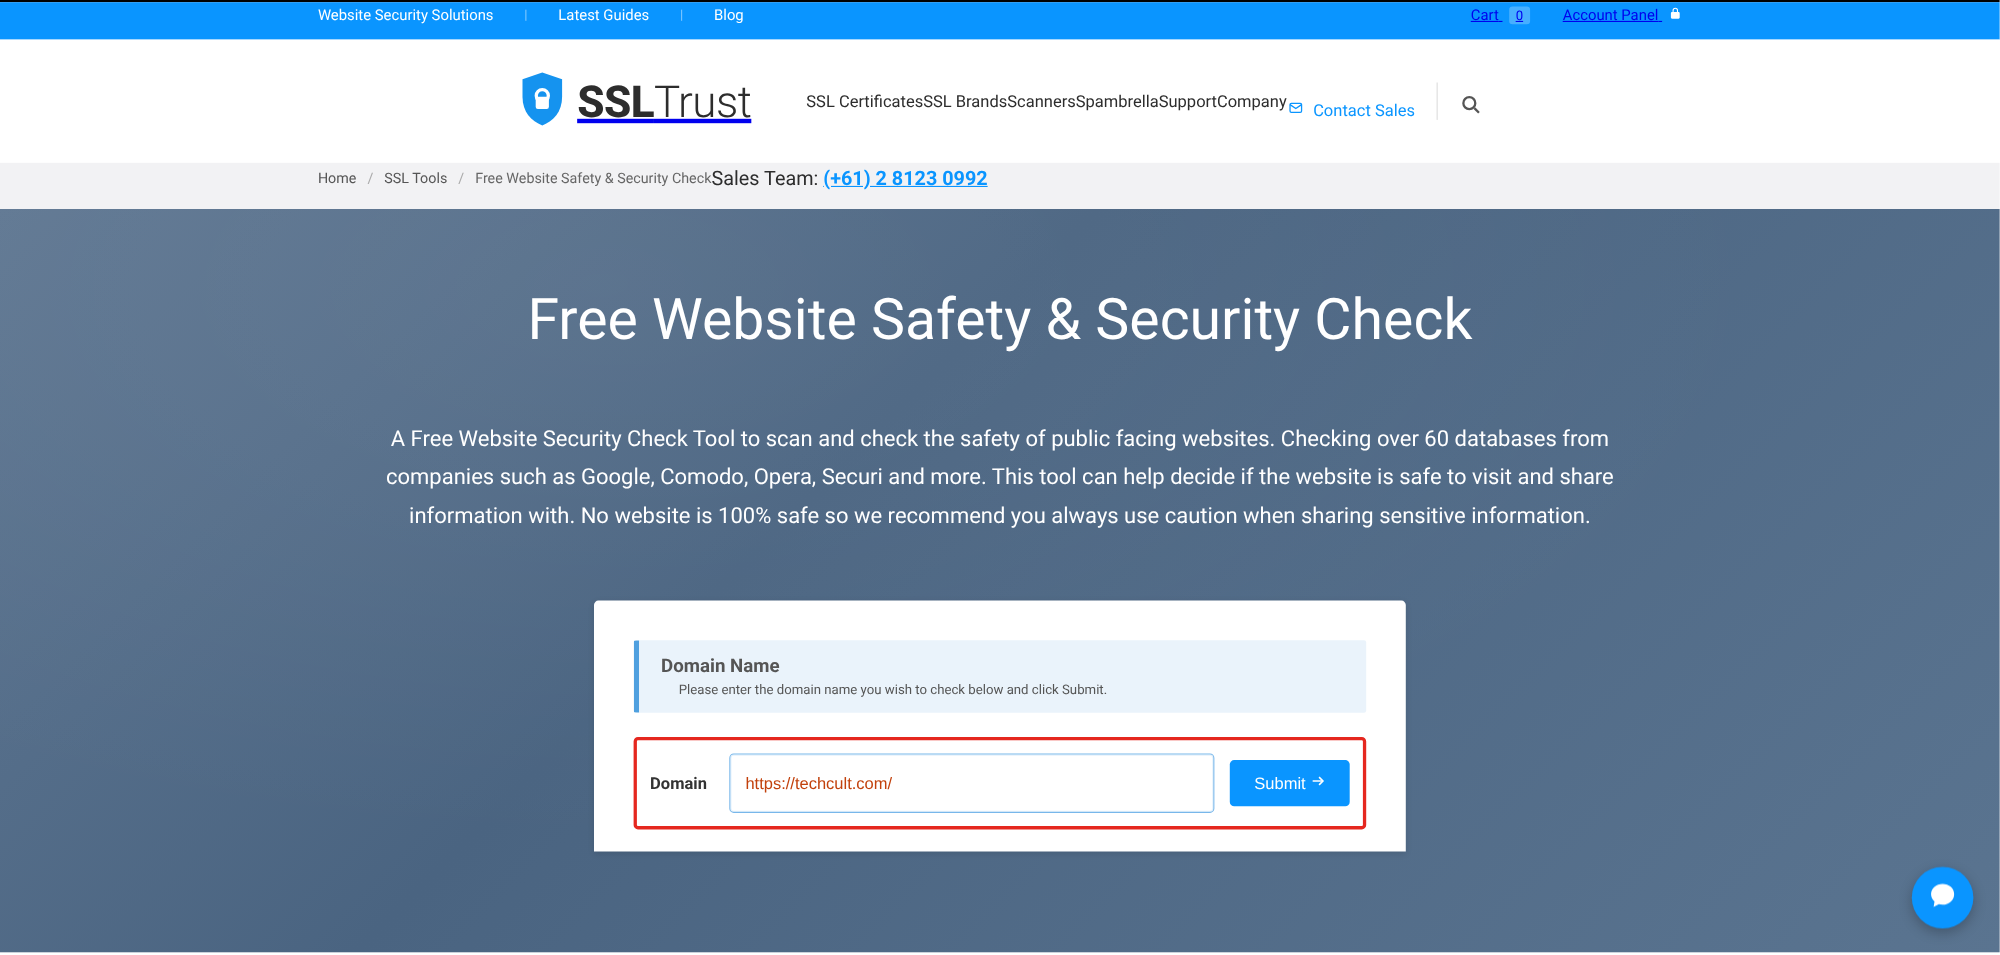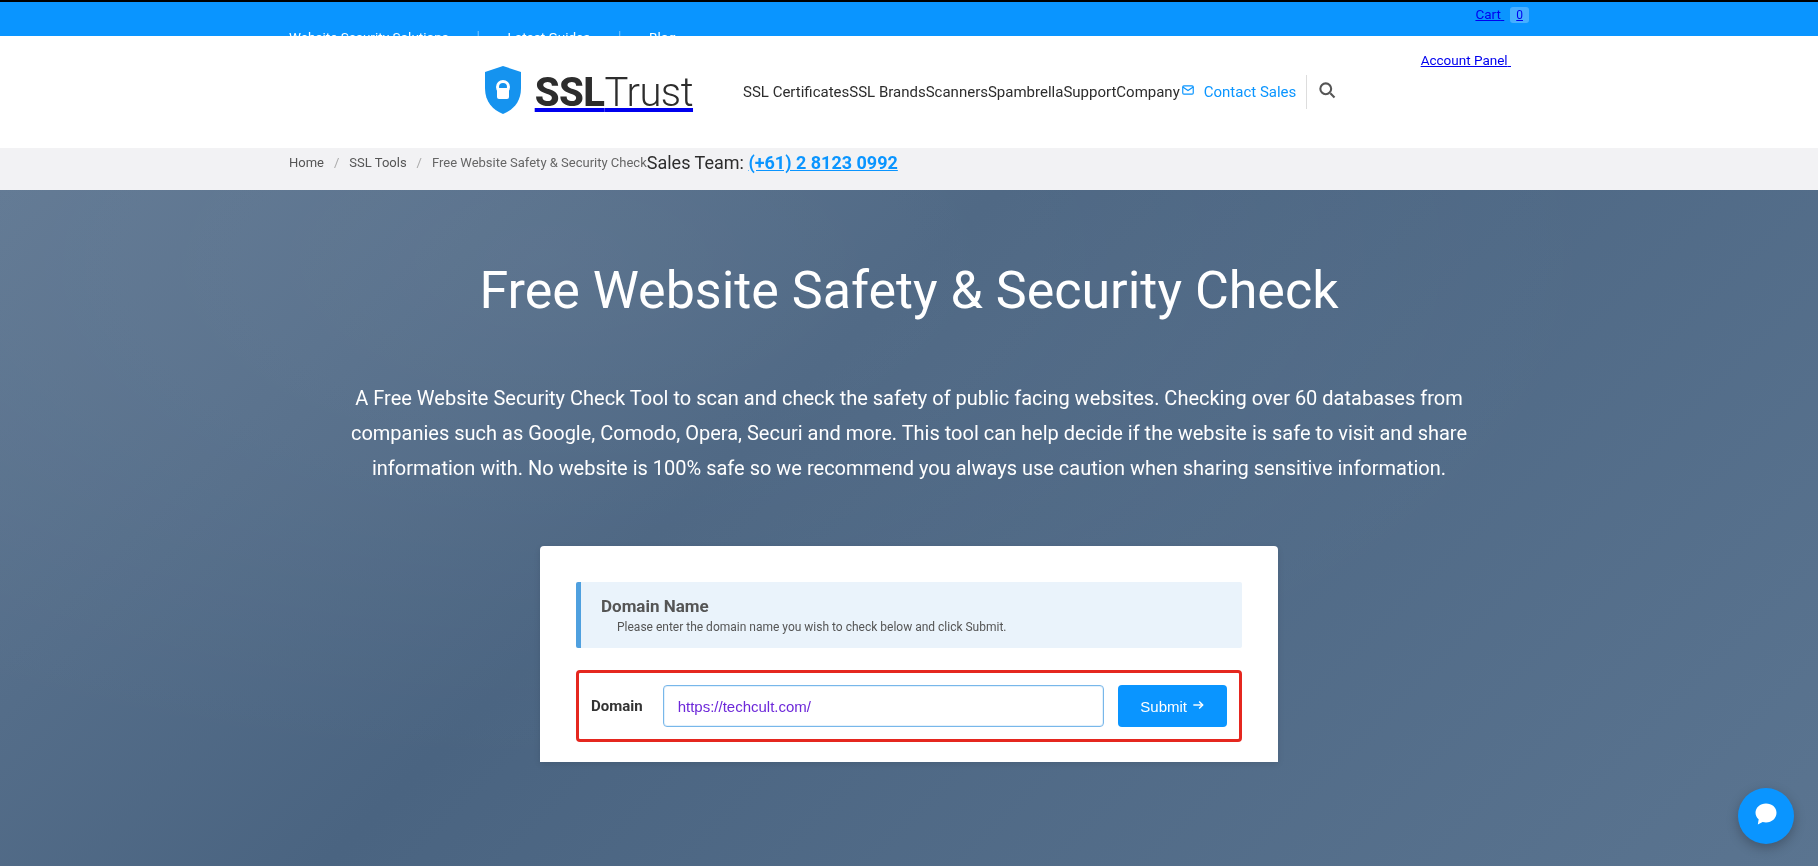--- a/index.html
+++ b/index.html
@@ -8,34 +8,34 @@
     
     .top-line { height: 2px; background: #000; }
 
     
     .topbar { background: #0a95ff; color: #fff; height: 34px; }
     .container { max-width: 1280px; margin: 0 auto; padding: 4px 20px; }
     .topbar .row { display: flex; align-items: center; justify-content: space-between; height: 100%; }
     .topbar ul { list-style: none; display: flex; gap: 28px; font-size: 13.5px; }
     .topbar ul li a { color: #fff; text-decoration: none; }
     .topbar .divider { color: rgba(255,255,255,0.5); font-size: 12px; }
-    .topbar .right { display: flex; align-items: flex-end; gap: 30px; font-size: 13.5px; flex-direction: column; }
+    .topbar .right { display: flex; align-items: flex-start; gap: 30px; font-size: 13.5px; }
     .cart-badge { background: rgba(255,255,255,0.25); border-radius: 3px; padding: 1px 6px; margin-left: 6px; font-size: 12px; }
     .lock-mini { display: inline-block; margin-left: 6px; }
 
     
     .mainheader { background: #fff; height: 112px; display: flex; align-items: center; }
     .mainheader .row { display: flex; align-items: center; width: 100%; }
     .logo { display: flex; align-items: center; gap: 10px; }
     .logo-text { font-size: 40px; color: #2d2d2d; letter-spacing: -0.5px; }
     .logo-text .bold { font-weight: 800; }
     .logo-text .thin { font-weight: 300; }
     .mainnav { display: flex; margin-left: 50px; font-size: 15px; color: #2d2d2d; }
     .mainnav a { color: #2d2d2d; text-decoration: none; font-weight: 400; }
-    .header-right { margin-left: auto; display: flex; align-items: center; gap: 10px; }
+    .header-right { margin-left: auto; display: flex; align-items: flex-end; gap: 20px; }
     .contact-sales { color: #0a95ff; font-size: 15px; text-decoration: none; display: flex; align-items: center; gap: 8px; }
     .vdiv { width: 1px; height: 34px; background: #ddd; }
     .search-icon { cursor: pointer; }
 
     
     .breadcrumb-row { background: #f2f2f4; height: 42px; }
     .breadcrumb-row .row { display: flex; align-items: center; height: 100%; }
     .breadcrumb { font-size: 13px; color: #666; display: flex; gap: 10px; }
     .breadcrumb a { color: #555; text-decoration: none; }
     .breadcrumb .sep { color: #aaa; }
@@ -50,21 +50,21 @@
     .hero p.seal { font-size: 16px; font-weight: 700; margin-top: 28px; position: relative; }
 
     
     .card { background: #fff; color: #333; max-width: 738px; margin: 60px auto 0; border-radius: 4px 4px 0 0; padding: 36px 36px 20px; text-align: left; position: relative; box-shadow: 0 2px 6px rgba(0,0,0,0.1); }
     .infobox { background: #eaf3fb; border-left: 5px solid #4fa0df; padding: 14px 20px; border-radius: 2px; }
     .infobox h3 { font-size: 17px; color: #555; font-weight: 700; margin-bottom: 4px; }
     .infobox p { font-size: 12px; color: #555; margin-left: 16px; }
 
     .form-row { display: flex; align-items: center; gap: 14px; margin-top: 22px; padding: 12px; border: 3px solid #e5271f; border-radius: 4px; }
     .form-row label { font-size: 15px; font-weight: 700; color: #333; margin-right: 6px; }
-    .form-row input { flex: 1; height: 42px; border: 1px solid #78b7ea; border-radius: 4px; padding: 0 14px; font-size: 15px; color: #6d28d9; outline: none; box-shadow: inset 0 0 0 1px rgba(120,183,234,0.2); }
+    .form-row input { flex: 1; height: 54px; border: 1px solid #78b7ea; border-radius: 4px; padding: 0 14px; font-size: 15px; color: #c2410c; outline: none; box-shadow: inset 0 0 0 1px rgba(120,183,234,0.2); }
     .submit-btn { background: #0a95ff; color: #fff; border: none; height: 42px; padding: 0 22px; border-radius: 4px; font-size: 15px; cursor: pointer; display: inline-flex; align-items: center; gap: 4px; }
 
     
     .chat-bubble { position: fixed; right: 24px; bottom: 24px; width: 56px; height: 56px; border-radius: 50%; background: #0a95ff; display: flex; align-items: center; justify-content: center; box-shadow: 0 4px 12px rgba(0,0,0,0.25); cursor: pointer; }
   </style>
 </head>
 <body>
 
 <div class="top-line"></div>
 

